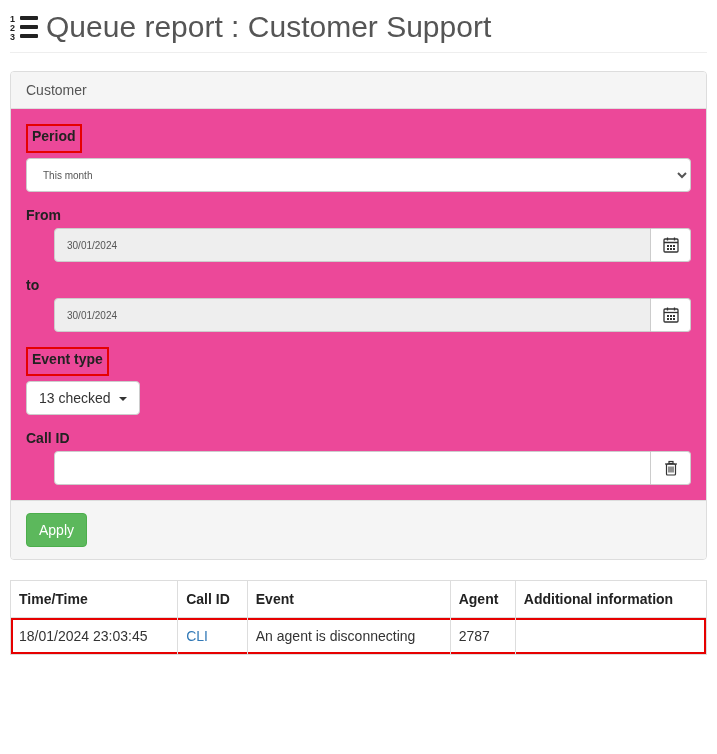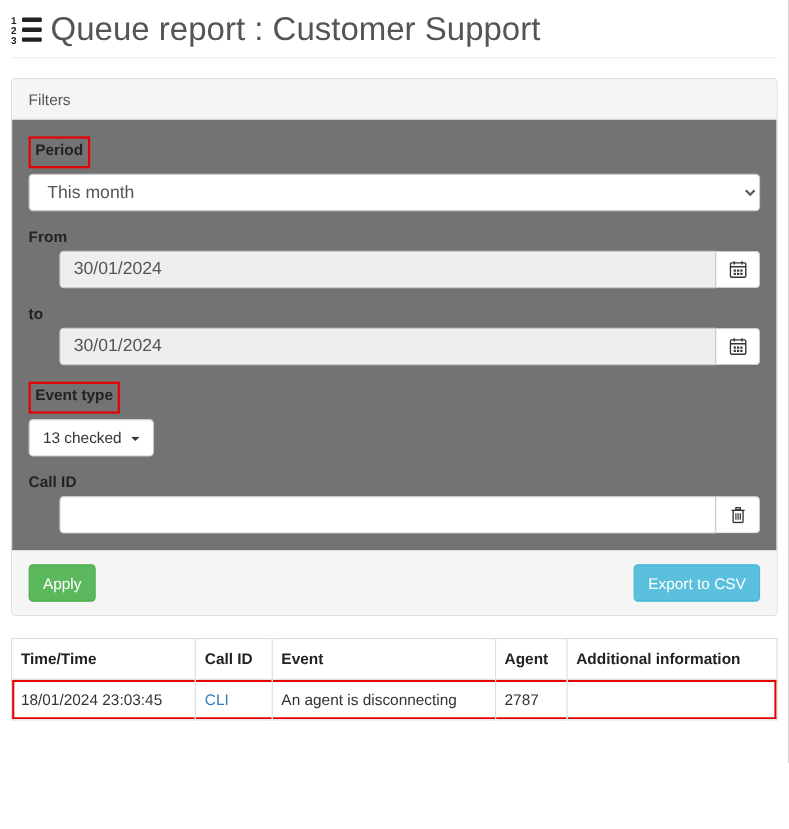--- a/index.html
+++ b/index.html
@@ -39,40 +39,40 @@
       overflow: hidden;
     }
     .panel-heading {
       background: #f5f5f5;
       border-bottom: 1px solid #ddd;
       padding: 10px 15px;
       color: #555;
     }
     .panel-body {
       padding: 15px;
-      background: #737373;
+      background: #ec4899;
     }
     .form-group { margin-bottom: 15px; }
     .form-group label {
       display: inline-block;
       font-weight: 700;
       margin-bottom: 5px;
       color: #222;
     }
     .highlight-red {
       border: 2px solid #e60000;
       padding: 2px 4px;
       display: inline-block;
     }
     .form-control, select.form-control {
       display: block;
       width: 100%;
       height: 34px;
       padding: 6px 12px;
-      font-size: 16px;
+      font-size: 10px;
       color: #555;
       background: #fff;
       border: 1px solid #ccc;
       border-radius: 4px;
     }
     .input-group { display:flex; width:100%; }
     .input-group .form-control { flex:1; border-top-right-radius:0; border-bottom-right-radius:0;margin-left:28px; }
     .input-group-addon {
       display:flex; align-items:center; justify-content:center;
       width:40px; border:1px solid #ccc; border-left:0;
@@ -125,21 +125,21 @@
       <span class="bar" style="top:10px"></span>
     <span class="num" style="top:18px">3</span>
       <span class="bar" style="top:19px"></span>
   </span>
   <span>
     <span>Queue report : </span><span>Customer Support</span>
   </span>
 </h1>
 
 <div class="panel">
-  <div class="panel-heading">Filters</div>
+  <div class="panel-heading">Customer</div>
   <div class="panel-body">
 
     <div class="form-group">
       <span class="highlight-red"><label>Period</label></span>
       <select class="form-control" style="margin-top:5px;">
         <option>This month</option>
       </select>
     </div>
 
     <div class="form-group">
@@ -204,21 +204,20 @@
               <line x1="7" y1="6.5" x2="7" y2="12.5" stroke="#333" stroke-width="1.1"></line>
               <line x1="9" y1="6.5" x2="9" y2="12.5" stroke="#333" stroke-width="1.1"></line>
             </svg>
         </span>
       </div>
     </div>
 
   </div>
   <div class="panel-footer">
     <button class="btn btn-success">Apply</button>
-    <button class="btn btn-info">Export to CSV</button>
   </div>
 </div>
 
 <table class="data">
   <thead>
     <tr>
       <th>Time/Time</th>
       <th>Call ID</th>
       <th>Event</th>
       <th>Agent</th>

